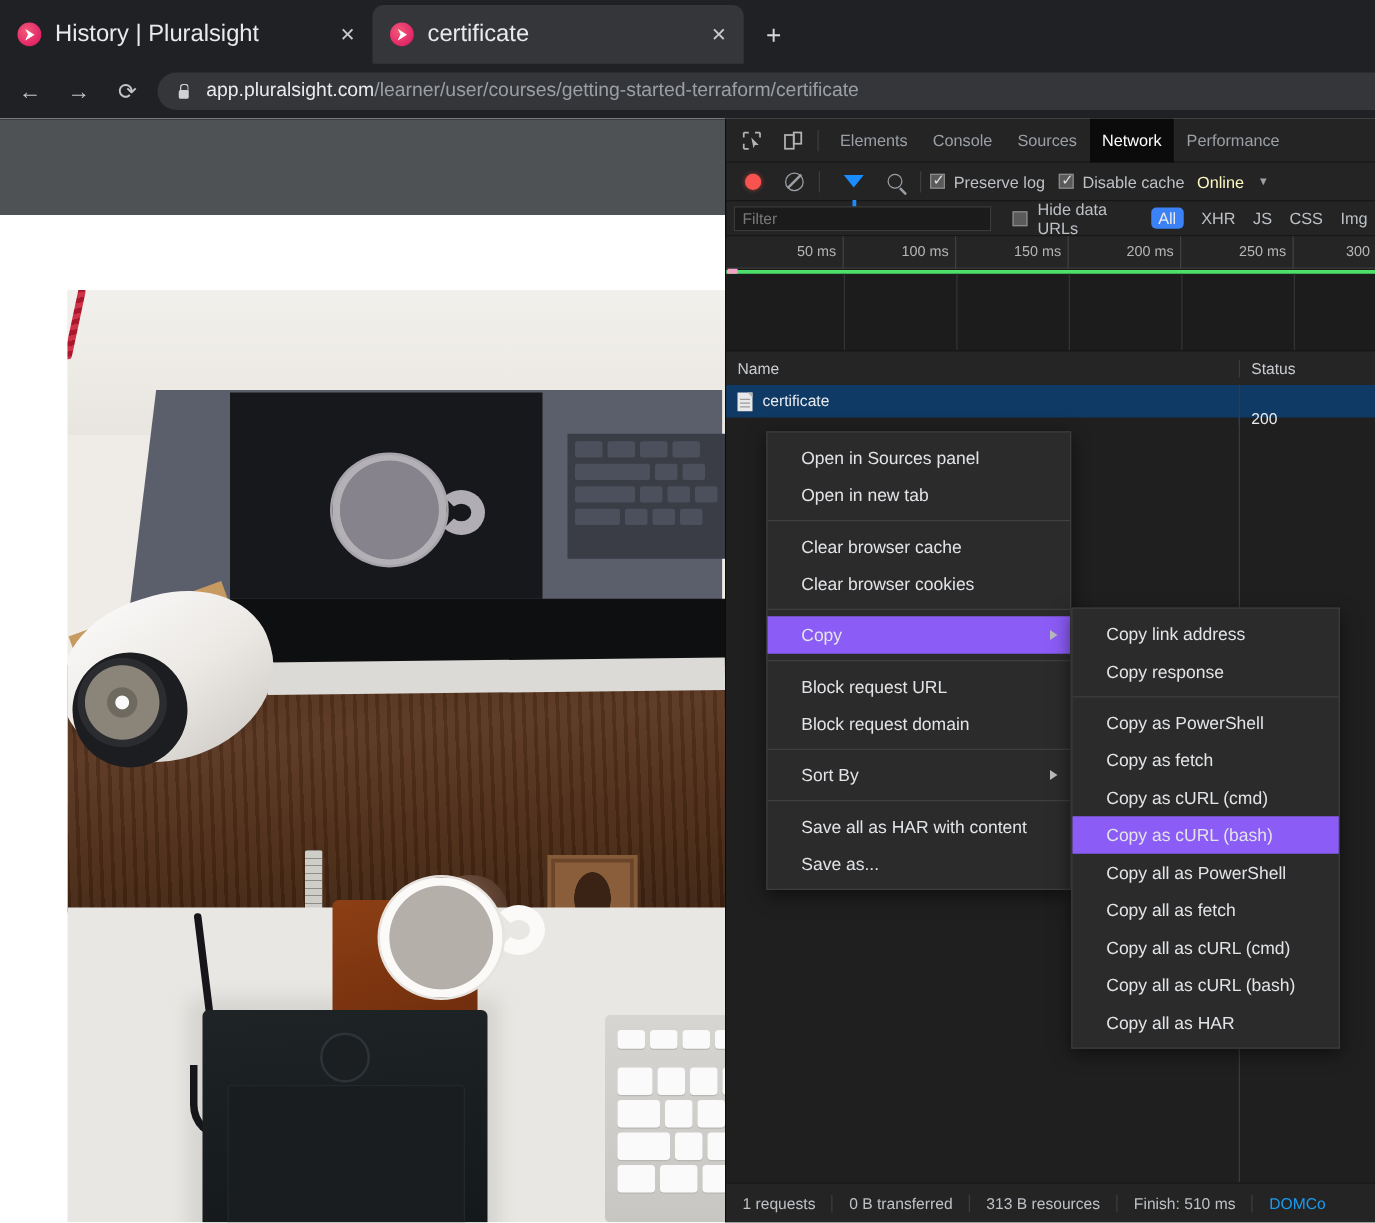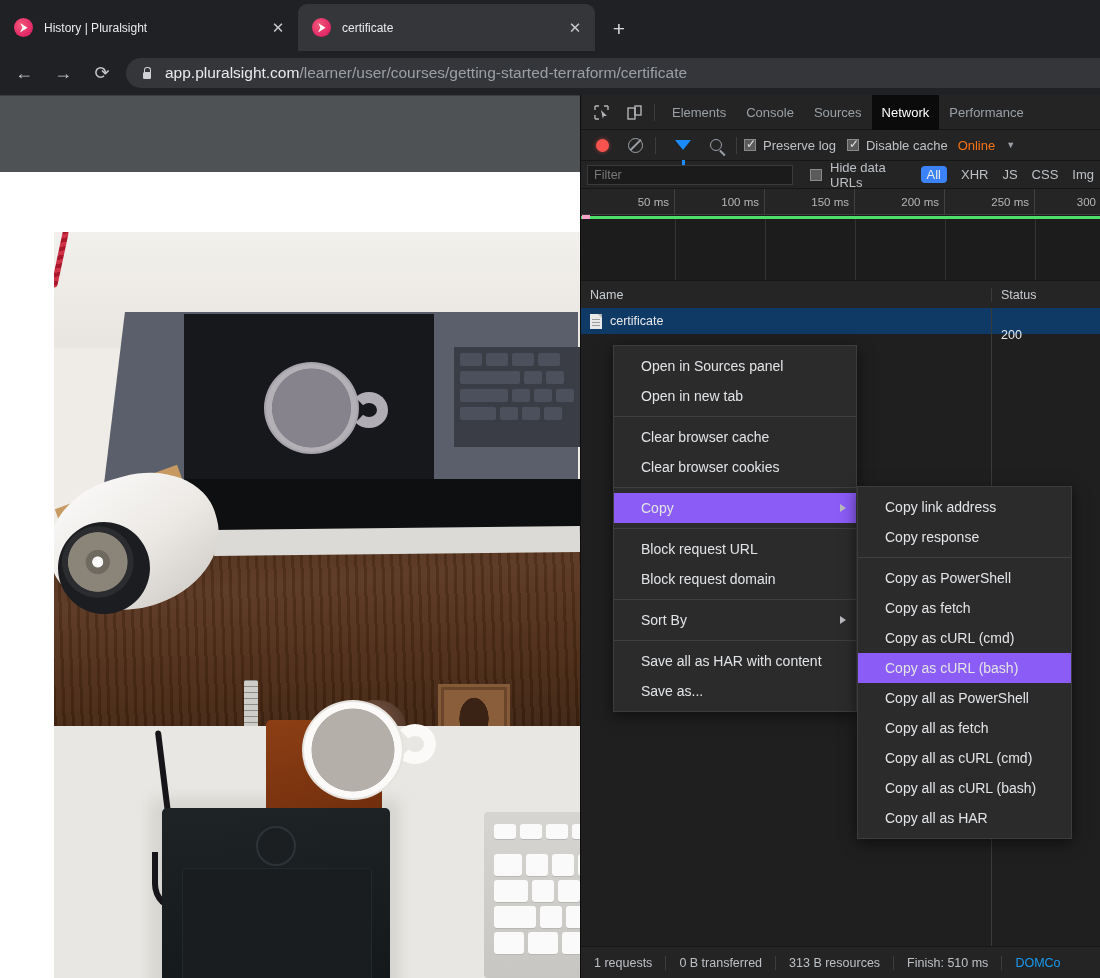--- a/index.html
+++ b/index.html
@@ -16,21 +16,21 @@
     border-radius:9px 9px 0 0; padding:0 8px 0 14px; }
   .tab.inactive { background:transparent; }
   .tab.active { background:#35363a; }
   .tab-fav { width:19px; height:19px; border-radius:50%; flex:0 0 auto;
     background:radial-gradient(circle at 38% 36%, #f05a78 0%, #e8356d 48%, #d4145a 100%);
     position:relative; margin-right:11px; }
   .tab-fav:after { content:""; position:absolute; left:6px; top:4.5px;
     width:0; height:0; border-left:8px solid #fff;
     border-top:5px solid transparent; border-bottom:5px solid transparent;
     clip-path: polygon(0 0, 100% 50%, 0 100%, 30% 50%); }
-  .tab-title { color:#e8eaed; font-size:12px; white-space:nowrap;
+  .tab-title { color:#e8eaed; font-size:19px; white-space:nowrap;
     overflow:hidden; text-overflow:ellipsis; }
   .tab-close { margin-left:auto; width:24px; height:24px; color:#c8cacd;
     display:flex; align-items:center; justify-content:center; font-size:15px;
     border-radius:50%; flex:0 0 auto; }
   .tab-newtab { position:absolute; left:604px; top:14px; width:30px; height:30px;
     color:#d5d7da; font-size:21px; display:flex; align-items:center;
     justify-content:center; }
 
   .omnibar { position:absolute; left:0; top:51px; width:1100px; height:44px;
     display:flex; align-items:center; }
@@ -170,21 +170,21 @@
   .mag { width:12px; height:12px; border:1.7px solid #9aa0a6; border-radius:50%;
     position:relative; }
   .mag:after { content:""; position:absolute; right:-5px; bottom:-4px; width:7px;
     height:1.7px; background:#9aa0a6; transform:rotate(45deg); }
   .cbx { width:12px; height:12px; border:1px solid #8a8a8a; background:#5a5a5a;
     position:relative; flex:0 0 auto; }
   .cbx.on:after { content:"✓"; position:absolute; left:1px; top:-3px;
     font-size:12px; color:#e0e0e0; line-height:14px; }
   .tb-label { font-size:13px; color:#bdc1c6; margin-left:7px; white-space:nowrap; }
   .tb-gap { width:11px; }
-  .online { font-size:13px; color:#f97316; margin-left:10px; }
+  .online { font-size:13px; color:#fef9c3; margin-left:10px; }
   .caret { margin-left:11px; color:#9aa0a6; font-size:9px; }
 
   .dt-filterbar { display:flex; align-items:center; height:28px; padding:0 6px;
     border-bottom:1px solid #171717; }
   .filter-input { flex:0 0 auto; width:206px; height:20px; background:#1b1b1b;
     border:1px solid #3a3a3a; color:#787878; font-size:12.5px; padding:0 6px;
     line-height:18px; }
   .fb-cbx { margin-left:17px; }
   .fb-lab { font-size:13px; color:#bdc1c6; margin-left:8px; }
   .ftype { font-size:13px; color:#bdc1c6; margin-left:14px; }

